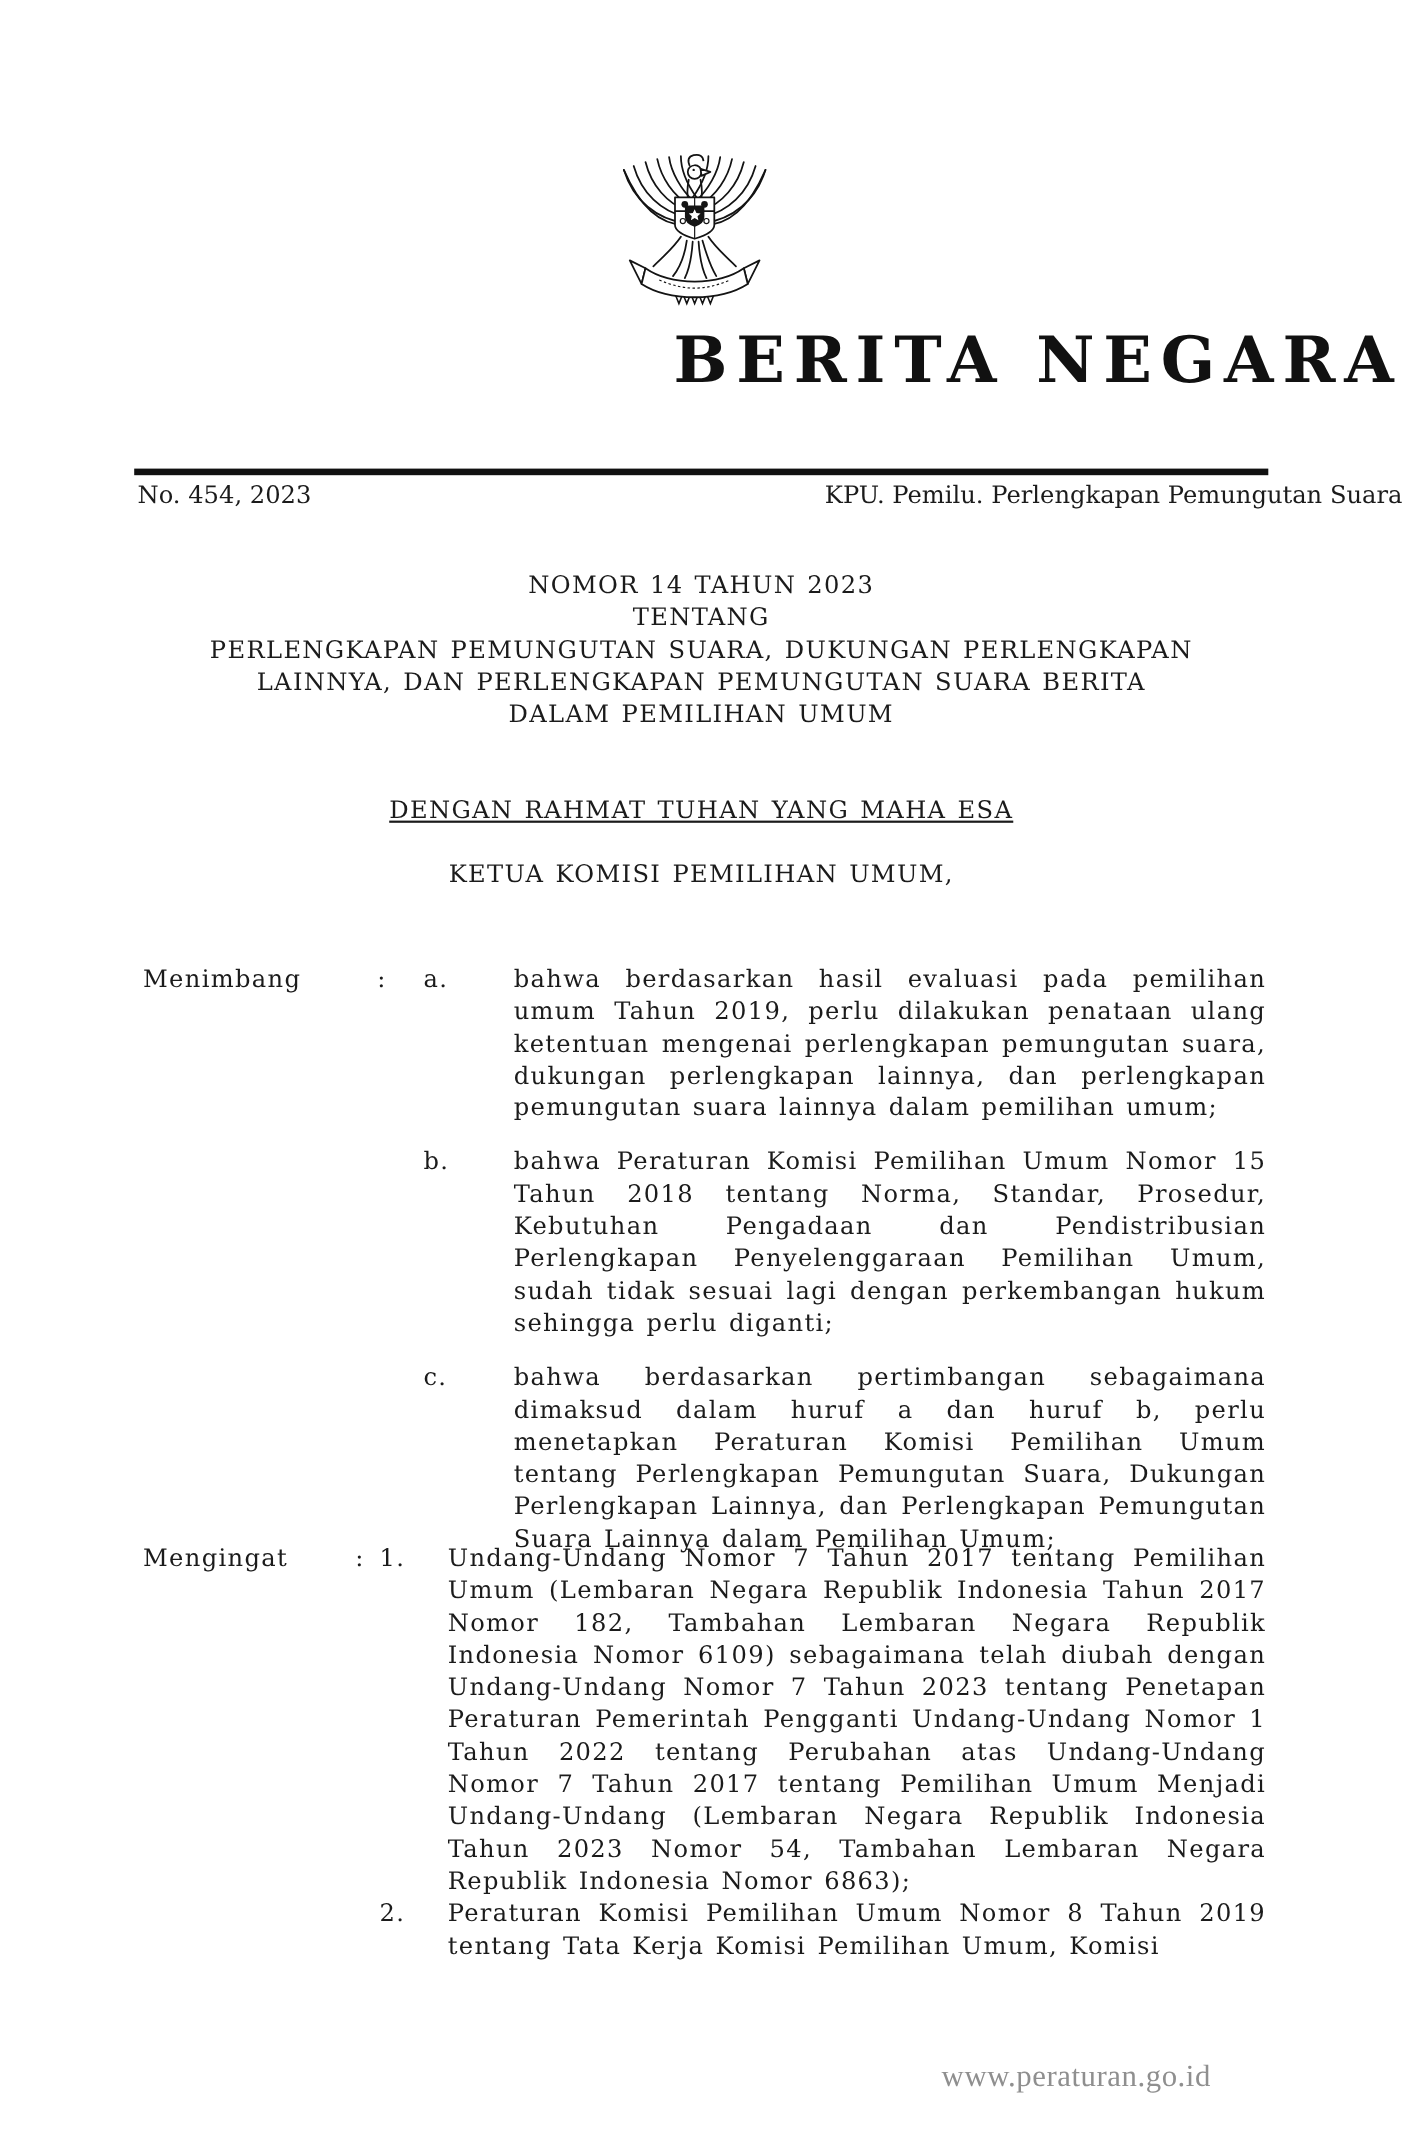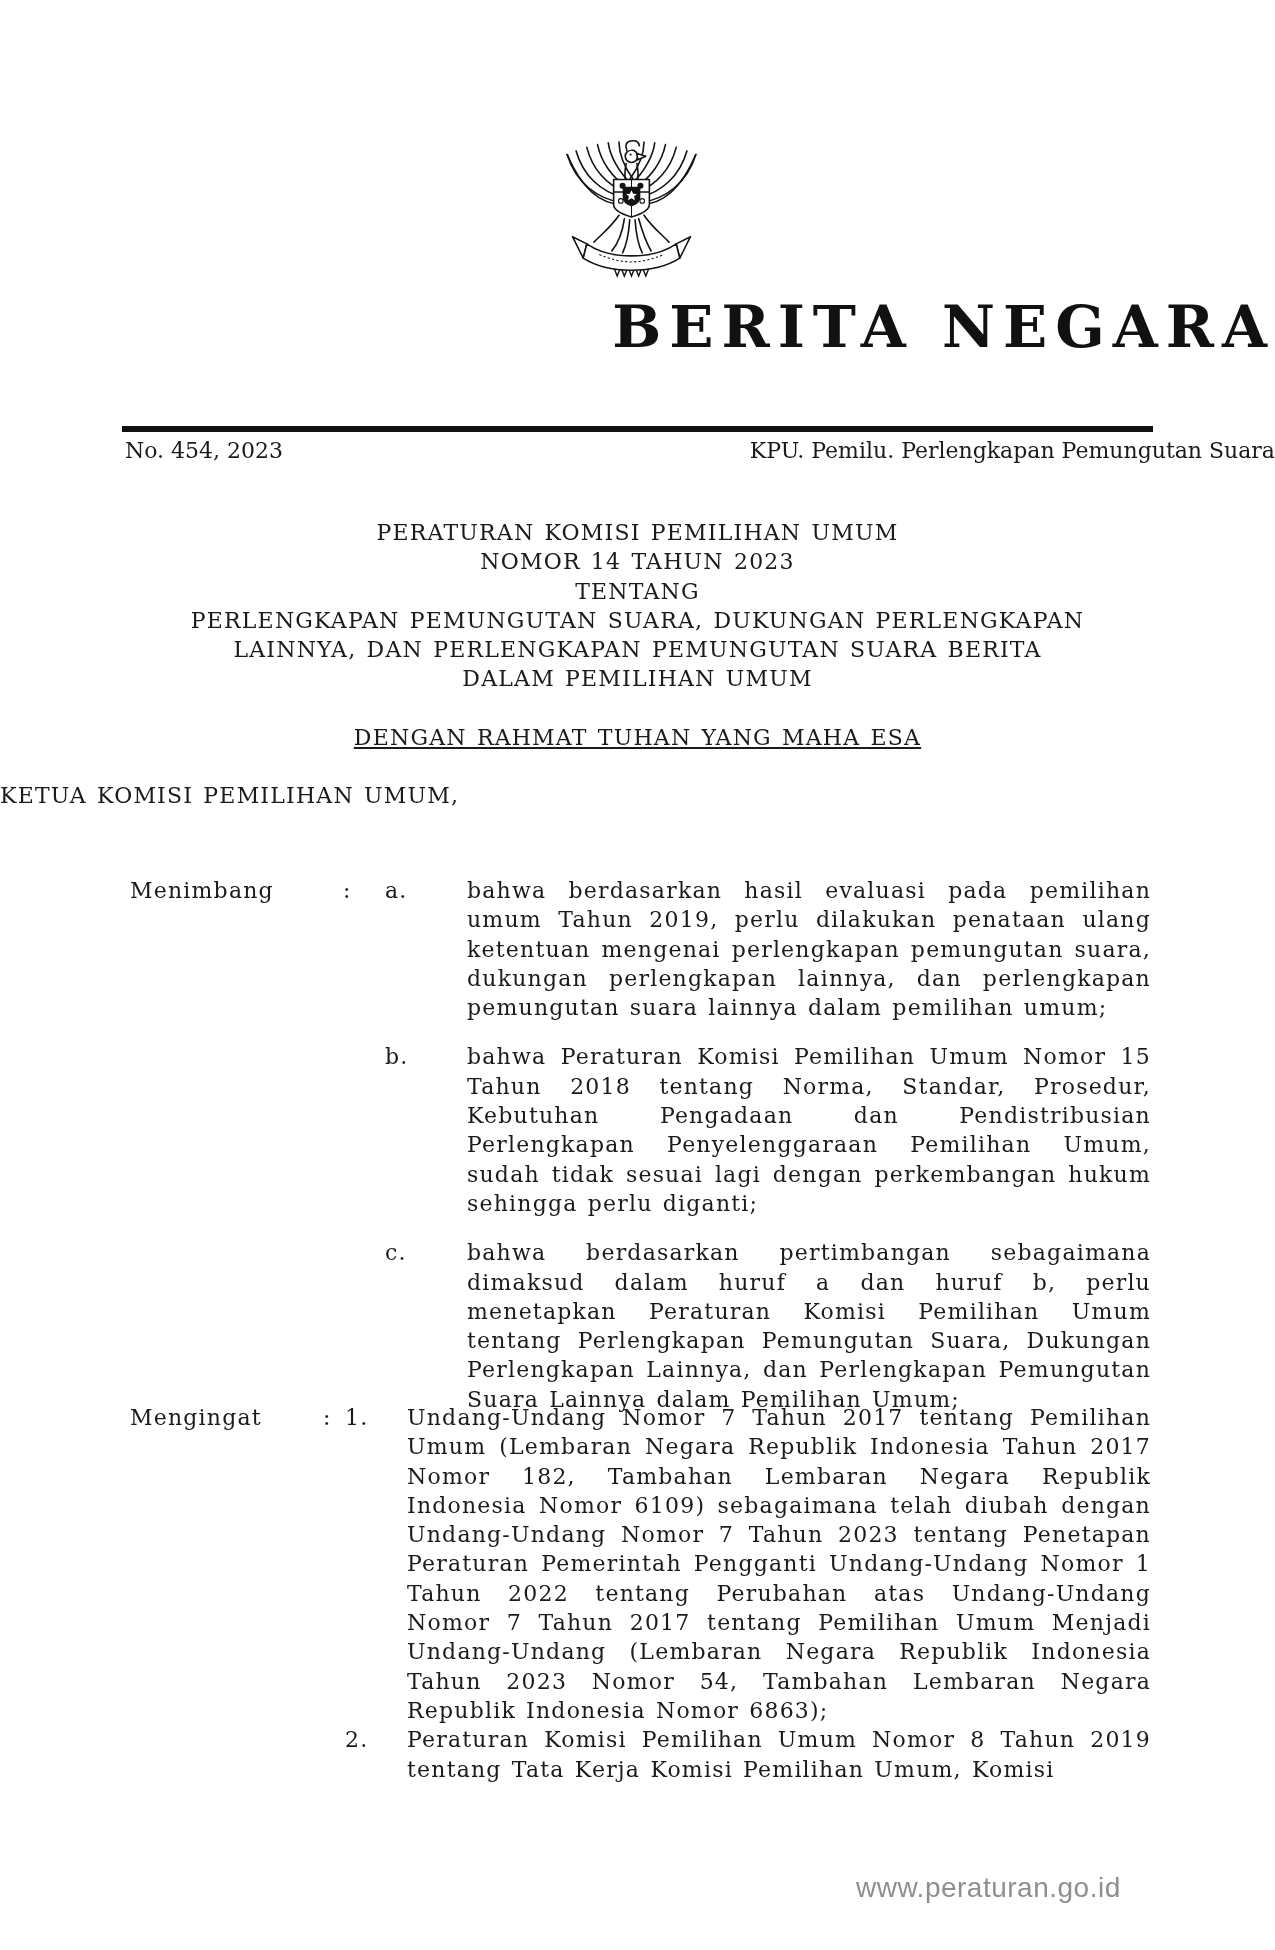--- a/index.html
+++ b/index.html
@@ -42,40 +42,40 @@
     font-size:22px;line-height:29.3px;
     letter-spacing:1.2px;word-spacing:2px;
   }
   .invocation{
     position:absolute;left:0;right:0;top:723px;
     text-align:center;font-size:22px;line-height:29.3px;
     letter-spacing:1.2px;word-spacing:2px;text-decoration:underline;
   }
   .authority{
     position:absolute;left:0;right:0;top:781px;
-    text-align:left;font-size:22px;line-height:29.3px;
+    text-align:center;font-size:22px;line-height:29.3px;
     letter-spacing:1.2px;word-spacing:2px;
   }
   .clause-grid{
     position:absolute;left:130px;width:1021px;
     display:grid;
     grid-template-columns:193px 22px 62px 1fr;
     font-size:22px;line-height:29.3px;
     letter-spacing:1.2px;word-spacing:2px;
   }
   .clause-grid .cell{min-height:1px;}
   .clause-text{
     text-align:justify;
     text-justify:inter-word;
   }
   #considerations{top:876px;gap:20px;}
   #legal-basis{top:1403px;}
   .footer-mark{
     position:absolute;left:856px;top:1872px;
-    font-family:Liberation Sans, sans-serif;
+    font-family:Liberation Serif, serif;
     font-size:28px;line-height:32px;
     color:#8f8f8f;letter-spacing:0.5px;
   }
 </style>
 </head>
 <body>
 
 <div class="page">
 
   <div class="emblem">
@@ -146,21 +146,20 @@
   </div>
 
   <div class="rule"></div>
 
   <div class="meta-line">
     <span class="meta-no">No. 454, 2023</span>
     <span class="meta-subject">KPU. Pemilu. Perlengkapan Pemungutan Suara</span>
   </div>
 
   <div class="doc-title">
-    <div>PERATURAN KOMISI PEMILIHAN UMUM</div>
     <div>NOMOR 14 TAHUN 2023</div>
     <div>TENTANG</div>
     <div>PERLENGKAPAN PEMUNGUTAN SUARA, DUKUNGAN PERLENGKAPAN</div>
     <div>LAINNYA, DAN PERLENGKAPAN PEMUNGUTAN SUARA BERITA</div>
     <div>DALAM PEMILIHAN UMUM</div>
   </div>
 
   <div class="invocation">DENGAN RAHMAT TUHAN YANG MAHA ESA</div>
   <div class="authority">KETUA KOMISI PEMILIHAN UMUM,</div>
 

